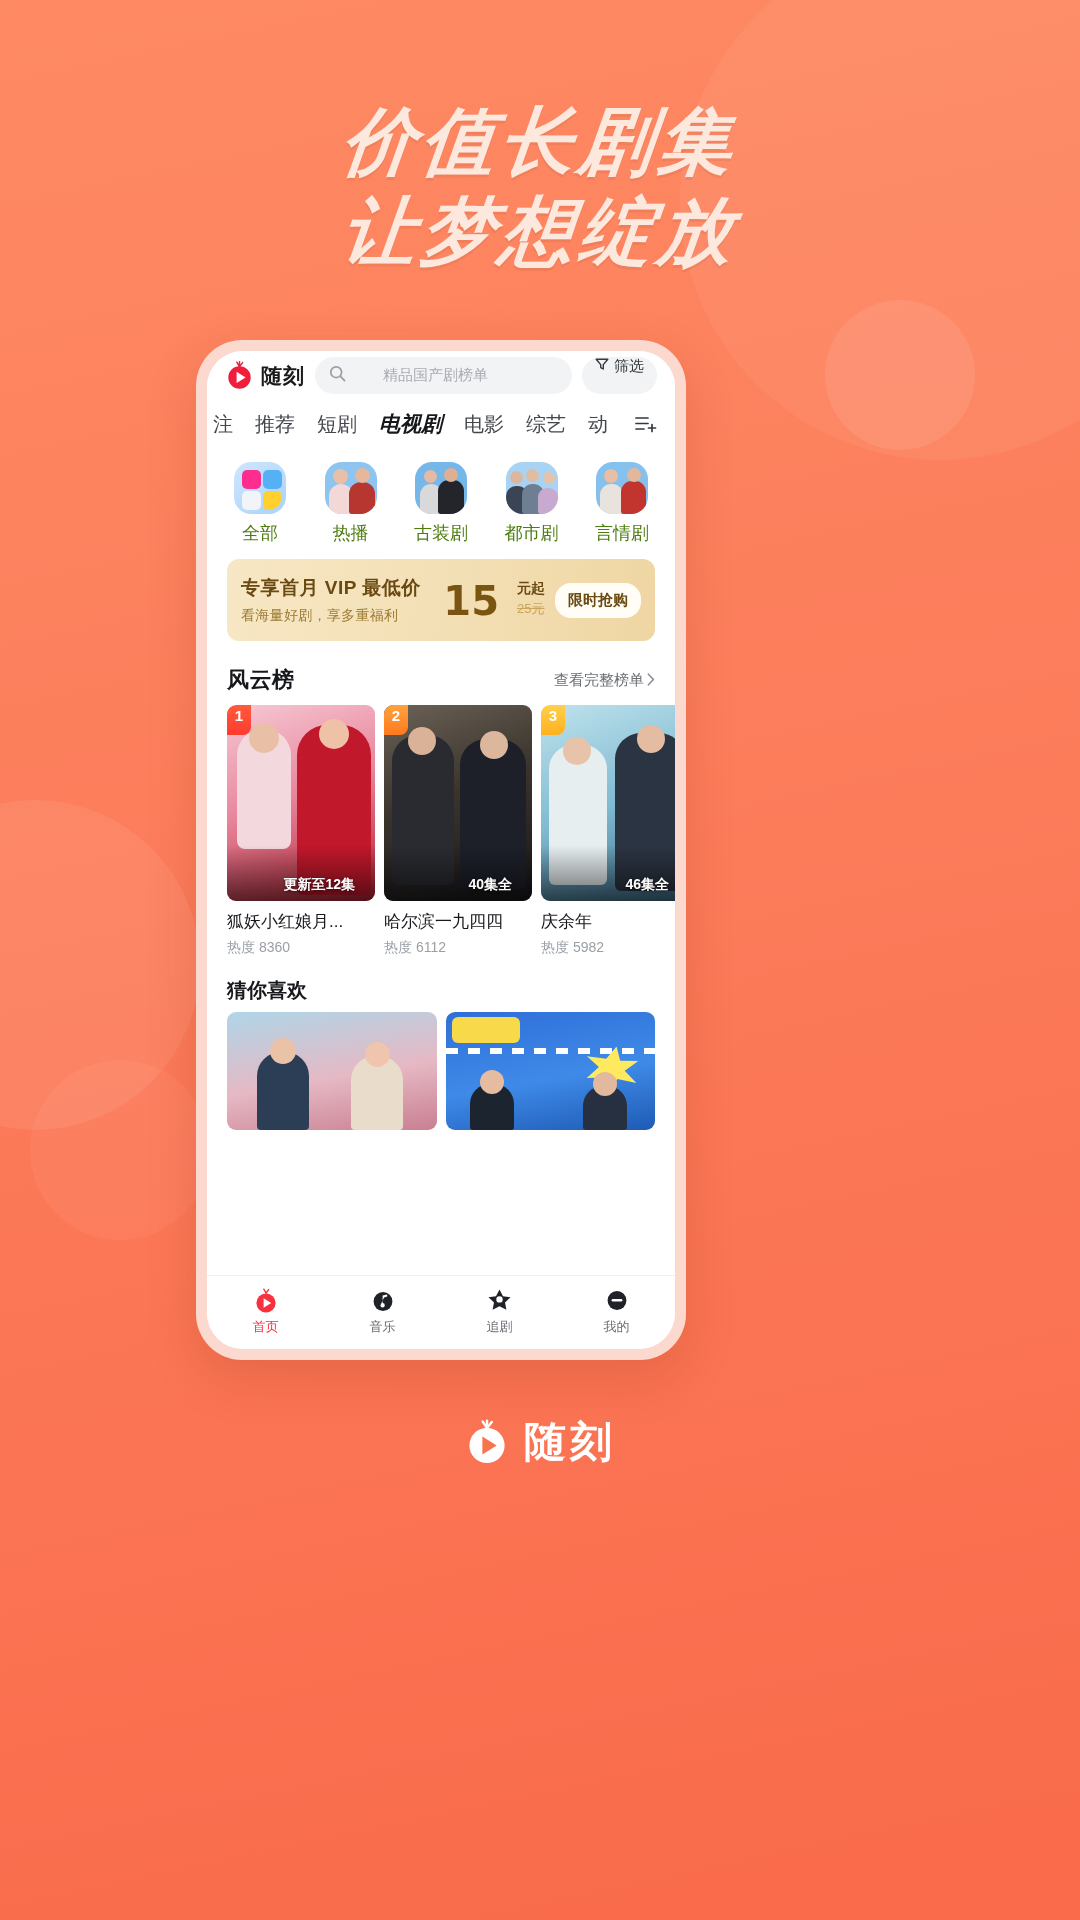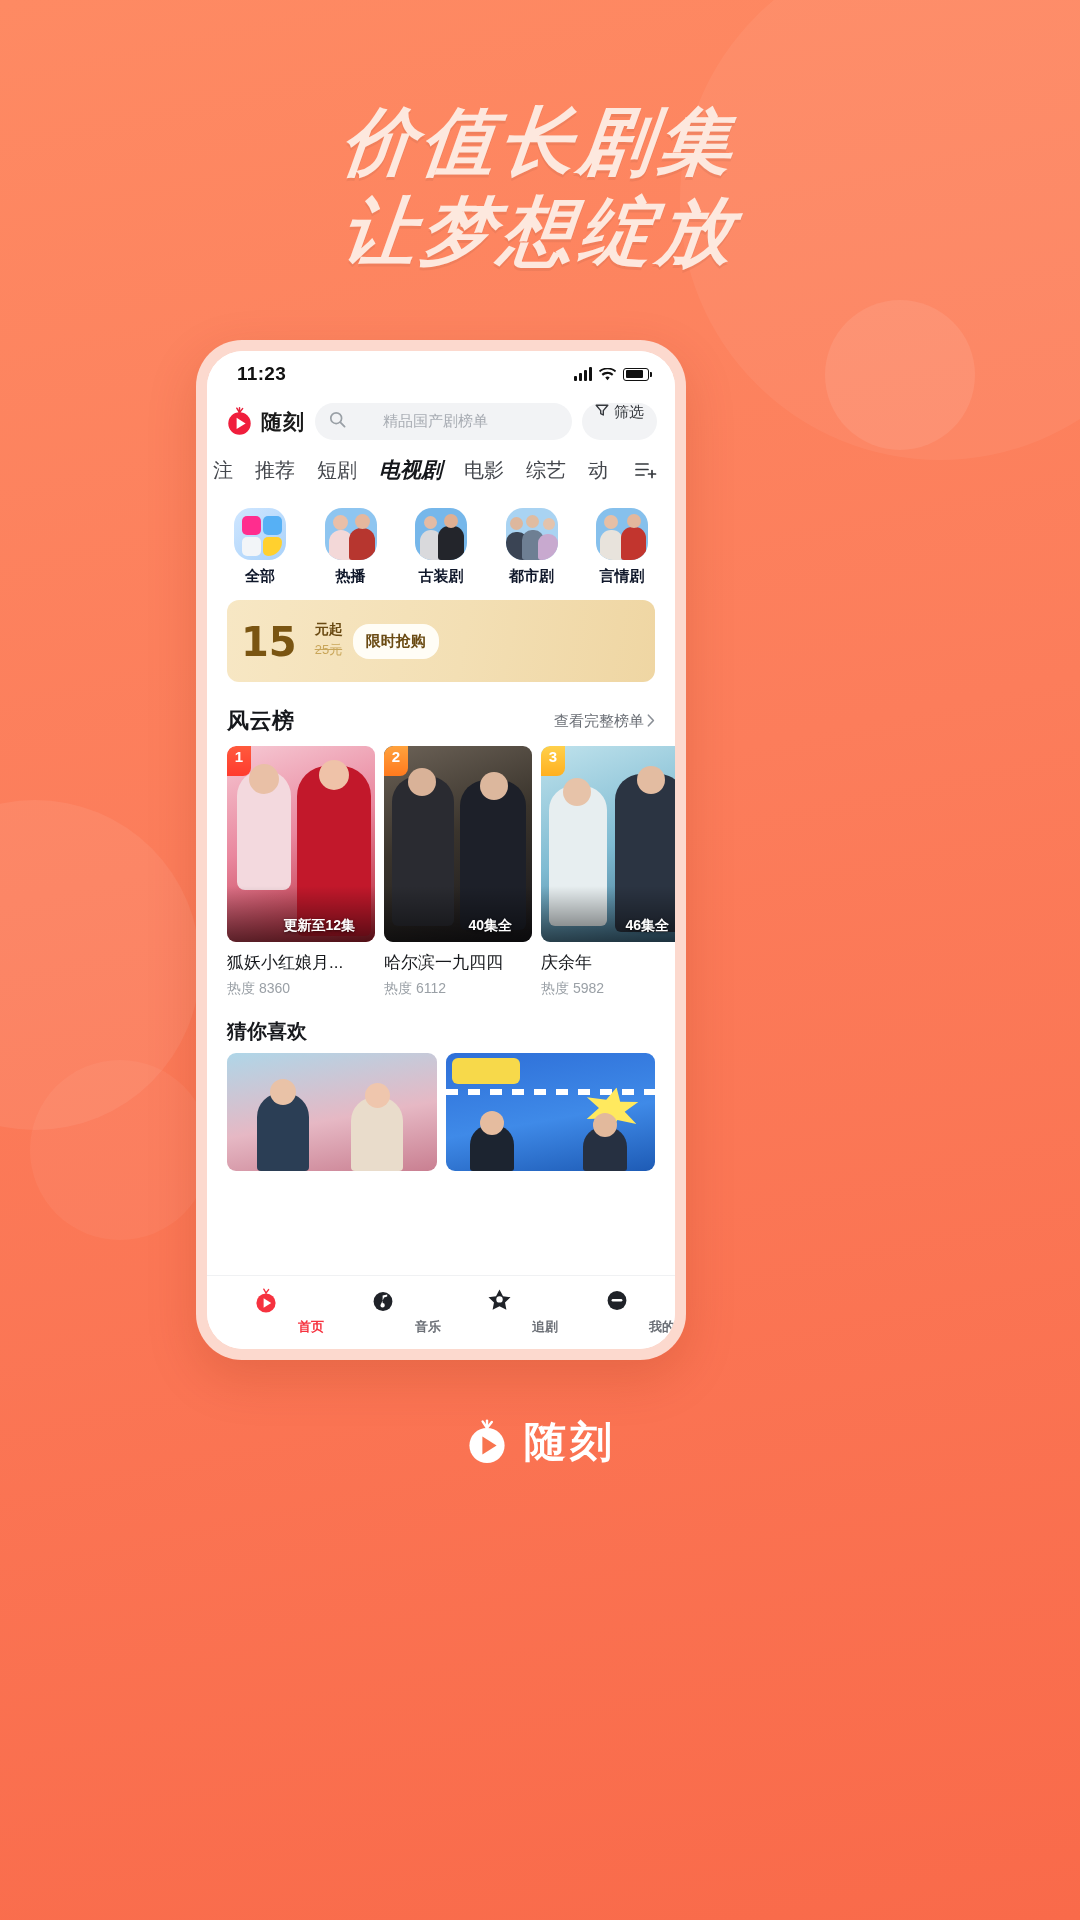--- a/index.html
+++ b/index.html
@@ -121,21 +121,21 @@
   
   .content { flex: 1 1 auto; overflow: hidden; background: #fff; }
 
   
   .cats { display: flex; justify-content: space-between; padding: 14px 22px 10px 22px; }
   .cat { width: 62px; text-align: center; }
   .cat-img {
     width: 52px; height: 52px; margin: 0 auto 7px auto; border-radius: 17px;
     position: relative; overflow: hidden;
   }
-  .cat-label { font-size: 15px; color: #0f172a; font-weight: bold; }
+  .cat-label { font-size: 18px; color: #4d7c0f; }
 
   
   .tile-all { background: linear-gradient(140deg,#CFE6FF,#A9D2FA); }
   .tile-all .q { position: absolute; width: 19px; height: 19px; border-radius: 5px; }
   .tile-all .q1 { left: 8px;  top: 8px;  background: #FF2D8E; }
   .tile-all .q2 { left: 29px; top: 8px;  background: #56B0F5; }
   .tile-all .q3 { left: 8px;  top: 29px; background: #F2F5F8; }
   .tile-all .q4 { left: 29px; top: 29px; background: #FFD02E;
                   border-radius: 5px 5px 14px 5px; }
 
@@ -205,21 +205,21 @@
   .gy-row { display: flex; gap: 9px; padding: 0 20px; }
   .gy-card { flex: 1 1 0; height: 118px; border-radius: 9px; overflow: hidden;
              position: relative; }
 
   
   .botnav {
     flex: 0 0 auto; height: 74px; background: #fff; display: flex;
     align-items: center; justify-content: space-around;
     border-top: 1px solid #F0F1F3; padding-bottom: 4px;
   }
-  .bn { text-align: right; width: 25%; font-weight: bold; }
+  .bn { text-align: center; width: 25%; }
   .bn-ico { height: 30px; display: flex; align-items: center; justify-content: center; }
   .bn-lab { font-size: 13px; color: #6B6F76; margin-top: 3px; }
   .bn.active .bn-lab { color: #F6323F; }
 
   
   .footer {
     position: absolute; left: 0; right: 0; top: 1414px;
     display: flex; align-items: center; justify-content: center; gap: 14px;
   }
   .footer-logo { width: 46px; height: 46px; position: relative; }
@@ -234,41 +234,20 @@
 <div class="bg-circle bg-c4"></div>
 
 <div class="headline">
   <div>价值长剧集</div>
   <div>让梦想绽放</div>
 </div>
 
 <div class="phone">
  <div class="screen">
 
-  <div class="statusbar">
-    <div class="sb-time">11:23</div>
-    <div class="sb-right">
-      <span class="ico-signal">
-            <i></i>
-            <i></i>
-            <i></i>
-            <i></i>
-          </span>
-      <span class="ico-wifi">
-        <svg width="17" height="13" viewBox="0 0 17 13">
-              <path d="M8.5 12.2l2.2-2.7a3.4 3.4 0 0 0-4.4 0l2.2 2.7z" fill="#111"></path>
-              <path d="M8.5 6.1c1.7 0 3.3.6 4.5 1.7l1.4-1.7A9.1 9.1 0 0 0 8.5 3.8c-2.2 0-4.3.8-5.9 2.3l1.4 1.7A6.8 6.8 0 0 1 8.5 6.1z" fill="#111"></path>
-              <path d="M8.5 1.3c2.9 0 5.6 1.1 7.6 2.9L17 2.6A13.3 13.3 0 0 0 8.5-.4C5.3-.4 2.3.8 0 2.6l1 1.6C3 2.4 5.6 1.3 8.5 1.3z" fill="#111"></path>
-            </svg>
-      </span>
-      <span class="ico-batt">
-            <i></i>
-          </span>
-    </div>
-  </div>
 
   <div class="app-header">
     <div class="brand">
       <span class="brand-logo">
         <svg width="29" height="29" viewBox="0 0 29 29">
           <path d="M14.5 5.5 L11.8 1.2" stroke="#E8203A" stroke-width="1.5" stroke-linecap="round"></path>
           <path d="M14.5 5.5 L17.6 1.6" stroke="#E8203A" stroke-width="1.5" stroke-linecap="round"></path>
           <path d="M14.5 5.5 L14.5 0.8" stroke="#E8203A" stroke-width="1.5" stroke-linecap="round"></path>
           <circle cx="14.5" cy="16.5" r="11.2" fill="#F01E3C"></circle>
           <path d="M11.6 10.8 L20.6 16.4 L11.6 22.0 Z" fill="#fff"></path>
@@ -370,20 +349,24 @@
             <div style="position:absolute;right:2px;bottom:0;width:25px;height:33px;background:#C2352E;border-radius:11px 11px 3px 3px"></div>
             <div style="position:absolute;right:7px;top:6px;width:14px;height:14px;background:#E3B79C;border-radius:50%"></div>
           </div>
         </div>
         <div class="cat-label">言情剧</div>
       </div>
     </div>
 
     <div class="vip-wrap">
       <div class="vip">
+        <div class="vip-left">
+          <div class="vip-t1">专享首月 VIP 最低价</div>
+          <div class="vip-t2">看海量好剧，享多重福利</div>
+        </div>
         <div class="vip-price">
           <span class="vip-num">15</span>
           <span class="vip-unit">
             <span class="vip-qi">元起</span>
             <span class="vip-old">25元</span>
           </span>
         </div>
         <div class="vip-cta">限时抢购</div>
       </div>
     </div>

